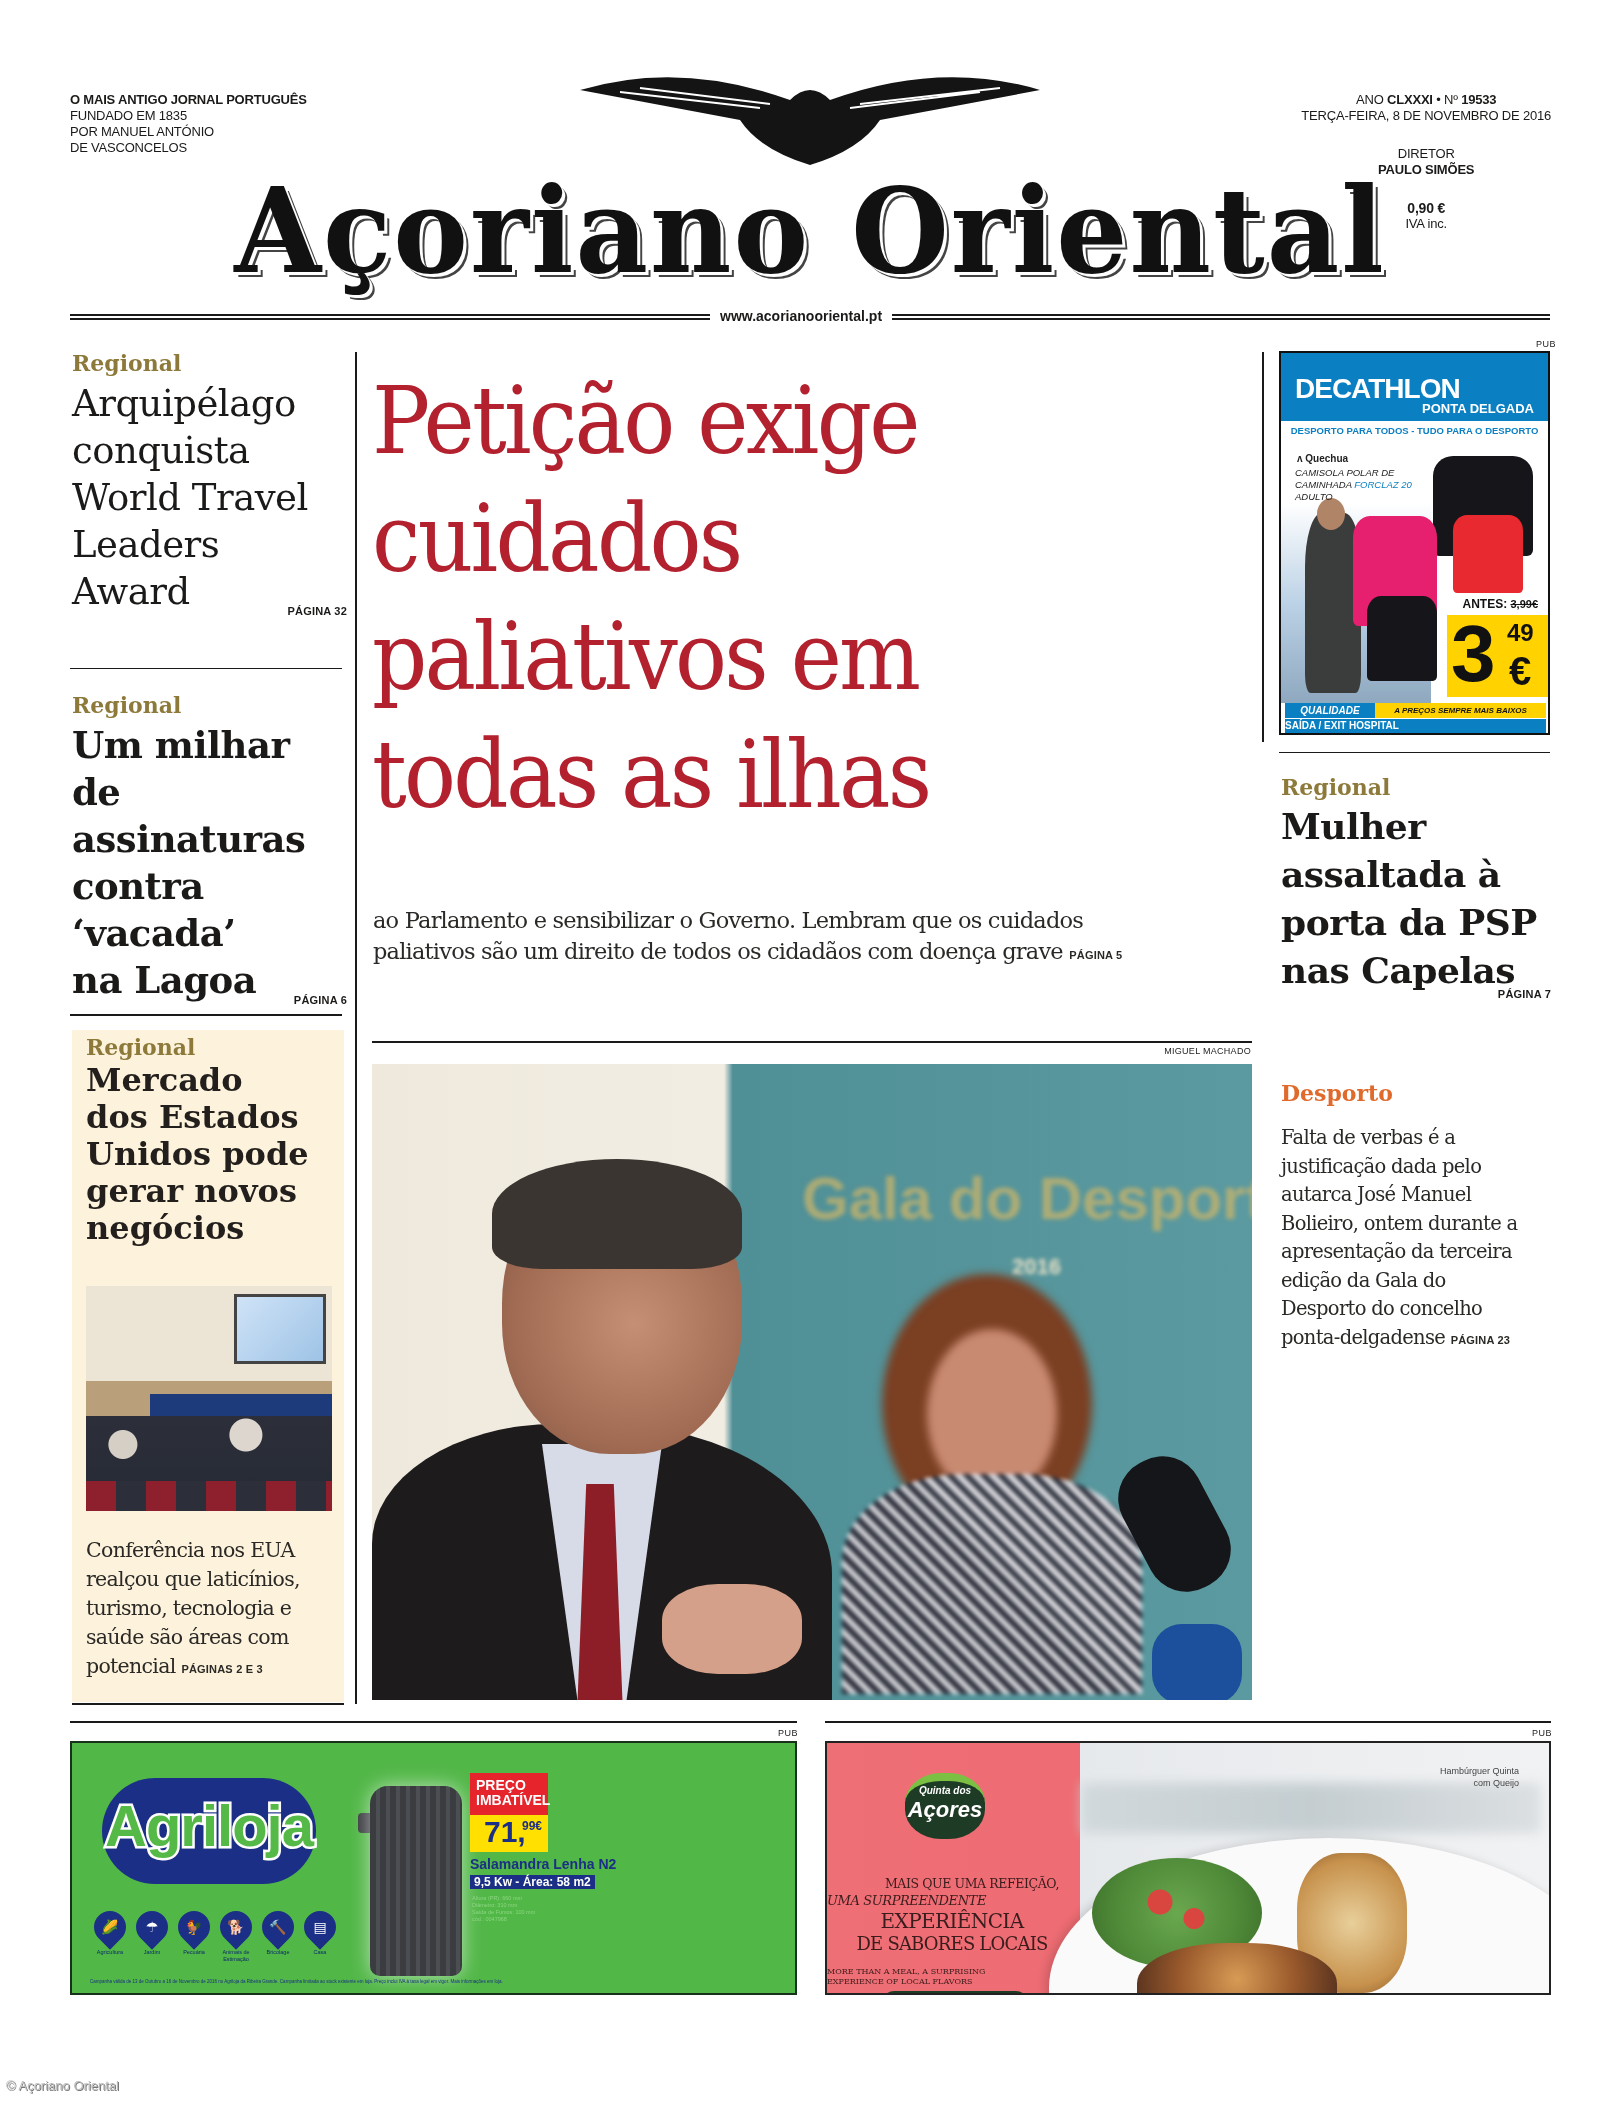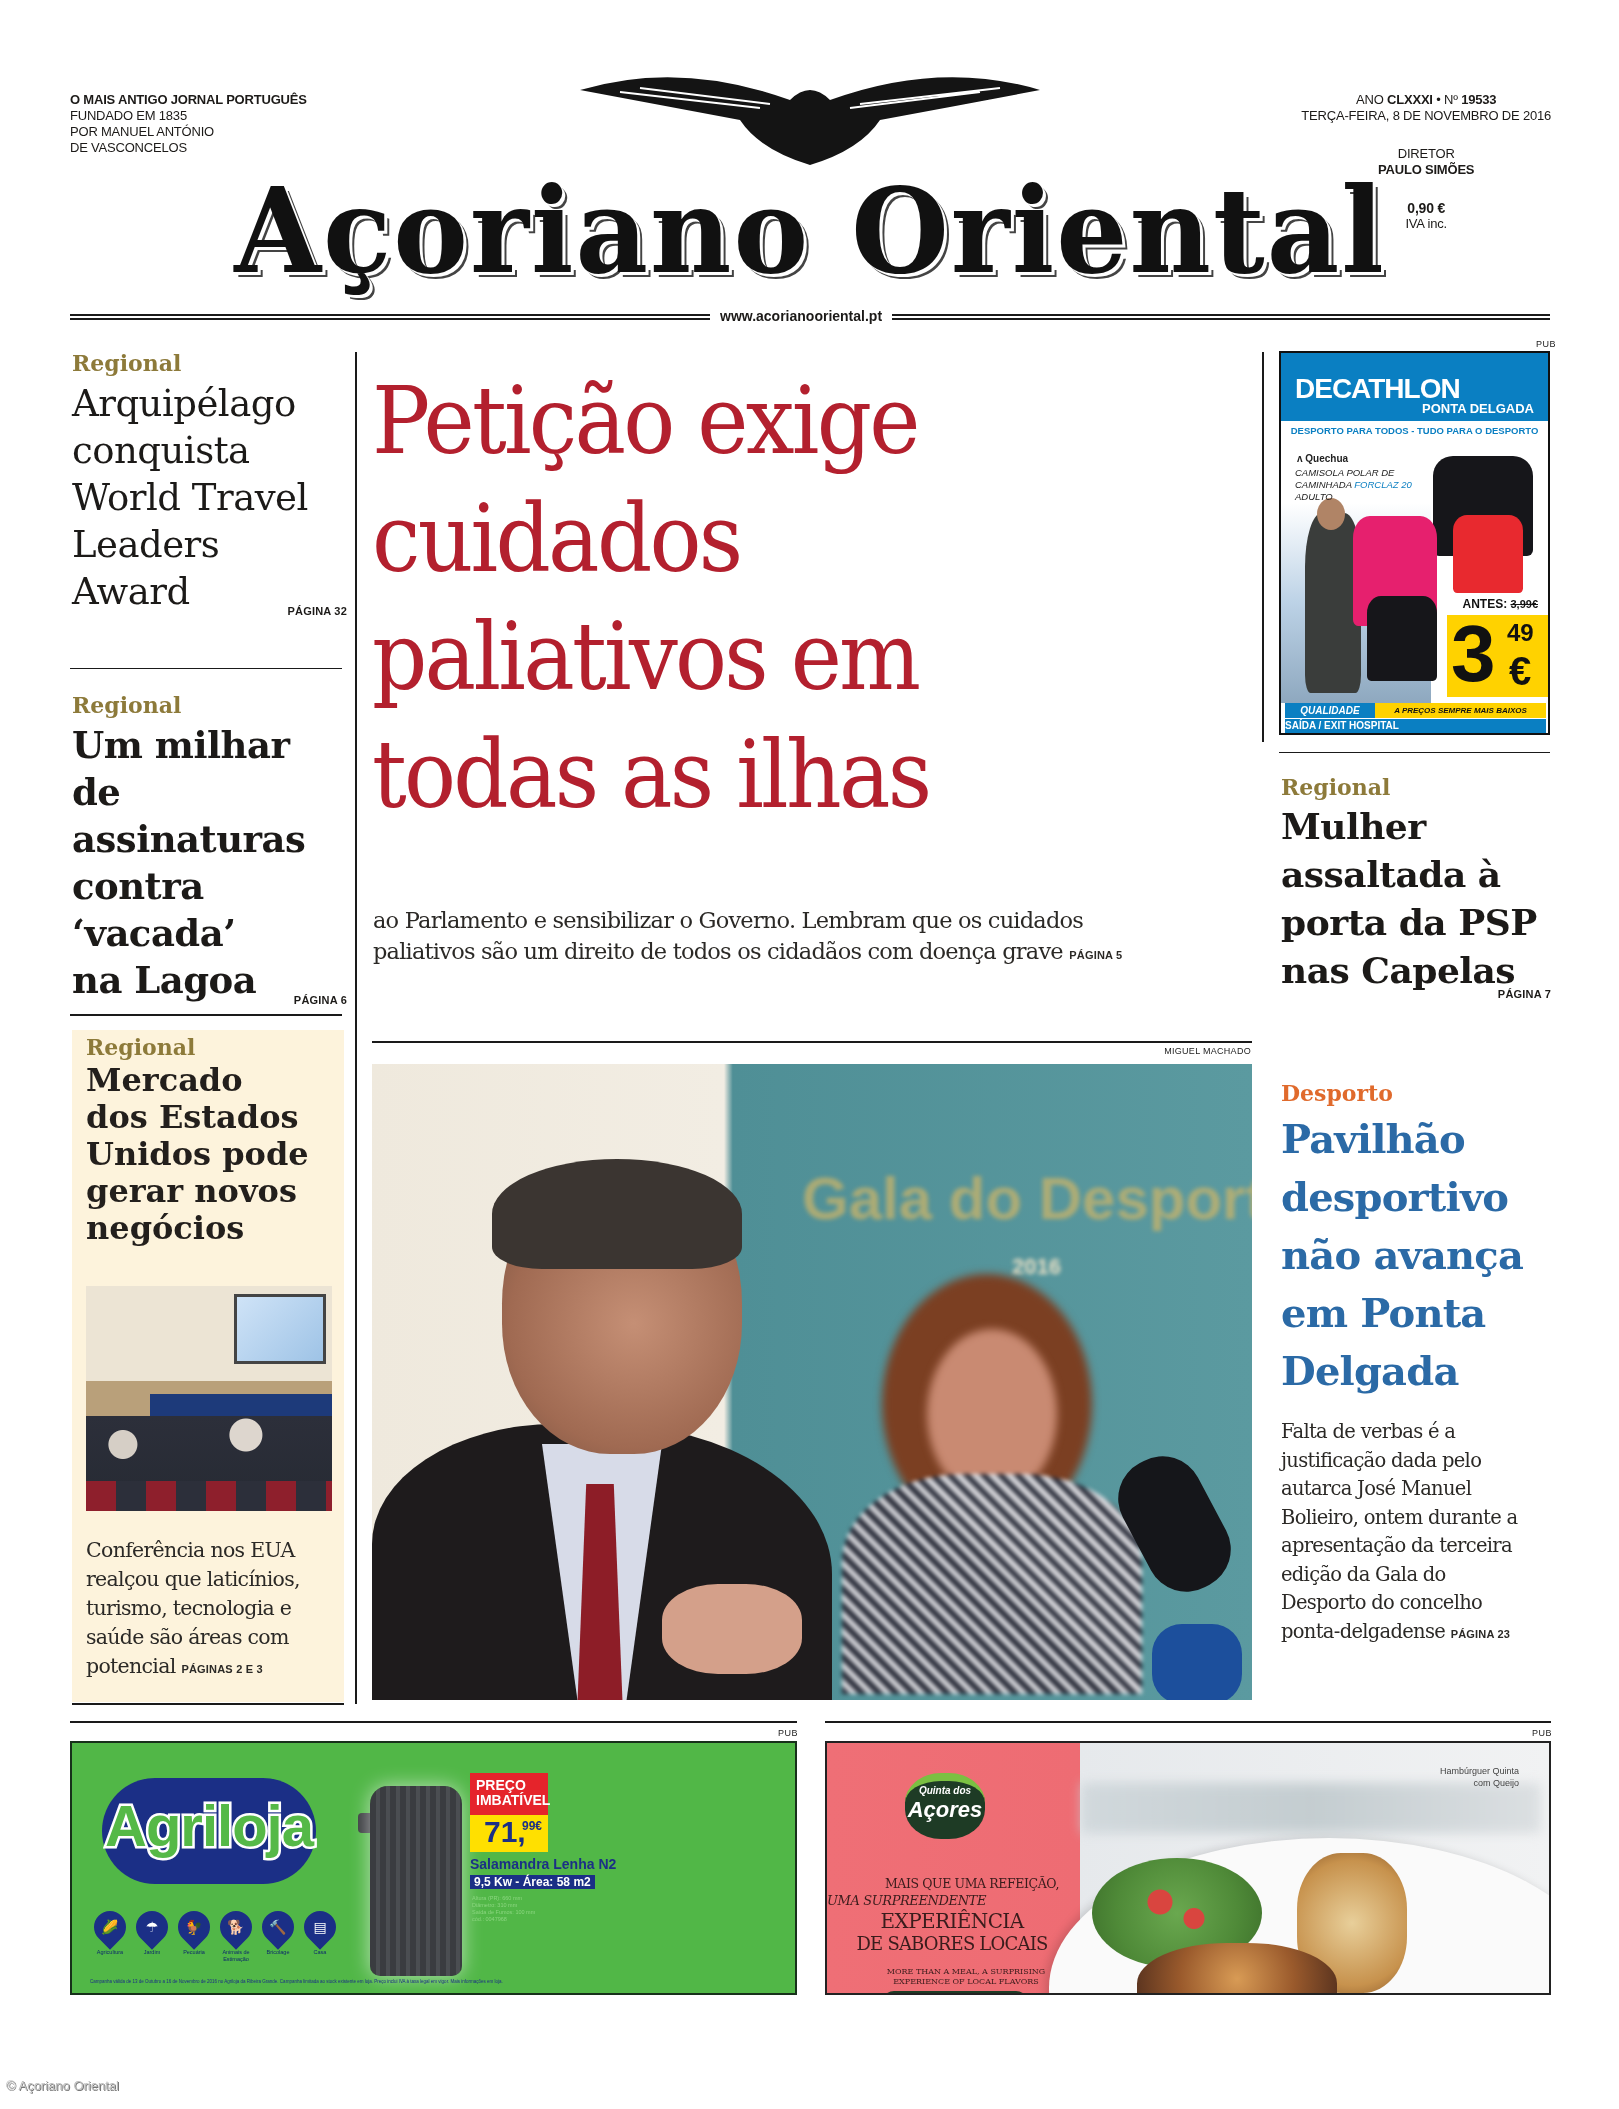--- a/index.html
+++ b/index.html
@@ -116,21 +116,21 @@
   
   .quinta { left: 825px; top: 1741px; width: 726px; height: 254px; border: 2px solid #222; overflow: hidden;
     background: linear-gradient(90deg, #ef6f76 0%, #ee6c73 35%, #e6e9ec 35%, #f1f2f3 100%); }
   .quinta .logo { position: absolute; left: 78px; top: 30px; width: 80px; height: 66px; background: #1e3b25; border-radius: 45%; border-top: 8px solid #7bc042; }
   .quinta .logo-t1 { position: absolute; left: 0; top: 4px; width: 100%; text-align: center; font-size: 10px; font-style: italic; font-weight: bold; color: #fff; }
   .quinta .logo-t2 { position: absolute; left: 0; top: 16px; width: 100%; text-align: center; font-size: 22px; font-weight: bold; color: #fff; font-style: italic; }
   .quinta .l1 { position: absolute; left: 0; top: 133px; width: 250px; text-align: center; font-family: "DejaVu Serif", serif; font-size: 12.5px; color: #3a1c1c; letter-spacing: -0.4px; padding-left: 40px; }
   .quinta .l2 { position: absolute; left: 0; top: 150px; width: 250px; text-align: left; font-family: "DejaVu Serif", serif; font-size: 13px; color: #3a1c1c; letter-spacing: -0.4px; font-style: italic; }
   .quinta .l3 { position: absolute; left: 0; top: 166px; width: 250px; text-align: center; font-family: "DejaVu Serif", serif; font-size: 20px; color: #3a1c1c; letter-spacing: -0.6px; }
   .quinta .l4 { position: absolute; left: 0; top: 190px; width: 250px; text-align: center; font-family: "DejaVu Serif", serif; font-size: 18px; color: #3a1c1c; letter-spacing: -0.8px; }
-  .quinta .l5 { position: absolute; left: 0; top: 224px; width: 250px; text-align: center; font-family: "DejaVu Serif", serif; font-size: 8px; line-height: 10px; color: #3a1c1c; padding-left: 28px; }
+  .quinta .l5 { position: absolute; left: 0; top: 224px; width: 250px; font-family: "DejaVu Serif", serif; font-size: 8px; line-height: 10px; color: #3a1c1c; }
   .quinta .park { position: absolute; left: 55px; top: 248px; width: 146px; height: 20px; background: #1e3b25; border-radius: 12px 12px 0 0; color: #fff; font-size: 6.5px; text-align: center; line-height: 14px; }
   .quinta .plate { position: absolute; left: 222px; top: 95px; width: 560px; height: 300px; border-radius: 50%; background: #fafafa; box-shadow: -4px 0 10px rgba(0,0,0,0.15); }
   .quinta .salad { position: absolute; left: 265px; top: 115px; width: 170px; height: 110px; border-radius: 50%;
     background: radial-gradient(circle at 40% 40%, #d9453f 0 12px, transparent 13px), radial-gradient(circle at 60% 55%, #d9453f 0 10px, transparent 11px), radial-gradient(circle, #6aa84f 0%, #4f8a38 60%, #3c6e2a 100%); }
   .quinta .burger { position: absolute; left: 310px; top: 200px; width: 200px; height: 90px; border-radius: 45%; background: radial-gradient(circle at 50% 40%, #d89b55 0%, #9a5a2c 50%, #4a2a1c 100%); }
   .quinta .chips { position: absolute; left: 470px; top: 110px; width: 110px; height: 140px; border-radius: 40%; background: radial-gradient(circle, #e8cf9a 0%, #c7924d 70%, #8c5a2a 100%); }
   .quinta .caption { position: absolute; right: 30px; top: 22px; font-size: 9px; line-height: 12px; text-align: right; color: #444; }
   .quinta .blur-bg { position: absolute; left: 254px; top: 40px; width: 460px; height: 50px; background: linear-gradient(90deg, #c9d2d6, #b4c0c4, #d3d8db); filter: blur(6px); opacity: 0.7; }
 
   .footer { left: 6px; top: 2078px; font-size: 13px; color: #bcbcbc; text-shadow: 1px 1px 0 #777; }
@@ -294,27 +294,20 @@
     <div>Mulher</div>
     <div>assaltada à</div>
     <div>porta da PSP</div>
     <div>nas Capelas</div>
   </div>
   <div class="page-ref" style="text-align:right; margin-top:-6px; padding-right:10px;">PÁGINA 7</div>
 </div>
 
 <div class="abs" style="left:1281px; top:1080px; width:285px;">
   <div class="kicker" style="color:#e06a2c;">Desporto</div>
-  <div class="serif" style="font-size:40px; line-height:58px; font-weight:bold; color:#2b6aa6; margin-top:4px; letter-spacing:-0.8px;">
-    <div>Pavilhão</div>
-    <div>desportivo</div>
-    <div>não avança</div>
-    <div>em Ponta</div>
-    <div>Delgada</div>
-  </div>
   <div class="serif" style="font-size:19.5px; line-height:28.5px; color:#2b2926; margin-top:18px; letter-spacing:-0.7px;">
     <div>Falta de verbas é a</div>
     <div>justificação dada pelo</div>
     <div>autarca José Manuel</div>
     <div>Bolieiro, ontem durante a</div>
     <div>apresentação da terceira</div>
     <div>edição da Gala do</div>
     <div>Desporto do concelho</div>
     <div><span>ponta-delgadense</span> <span class="page-ref" style="font-family:'Liberation Sans',sans-serif;">PÁGINA 23</span></div>
   </div>

